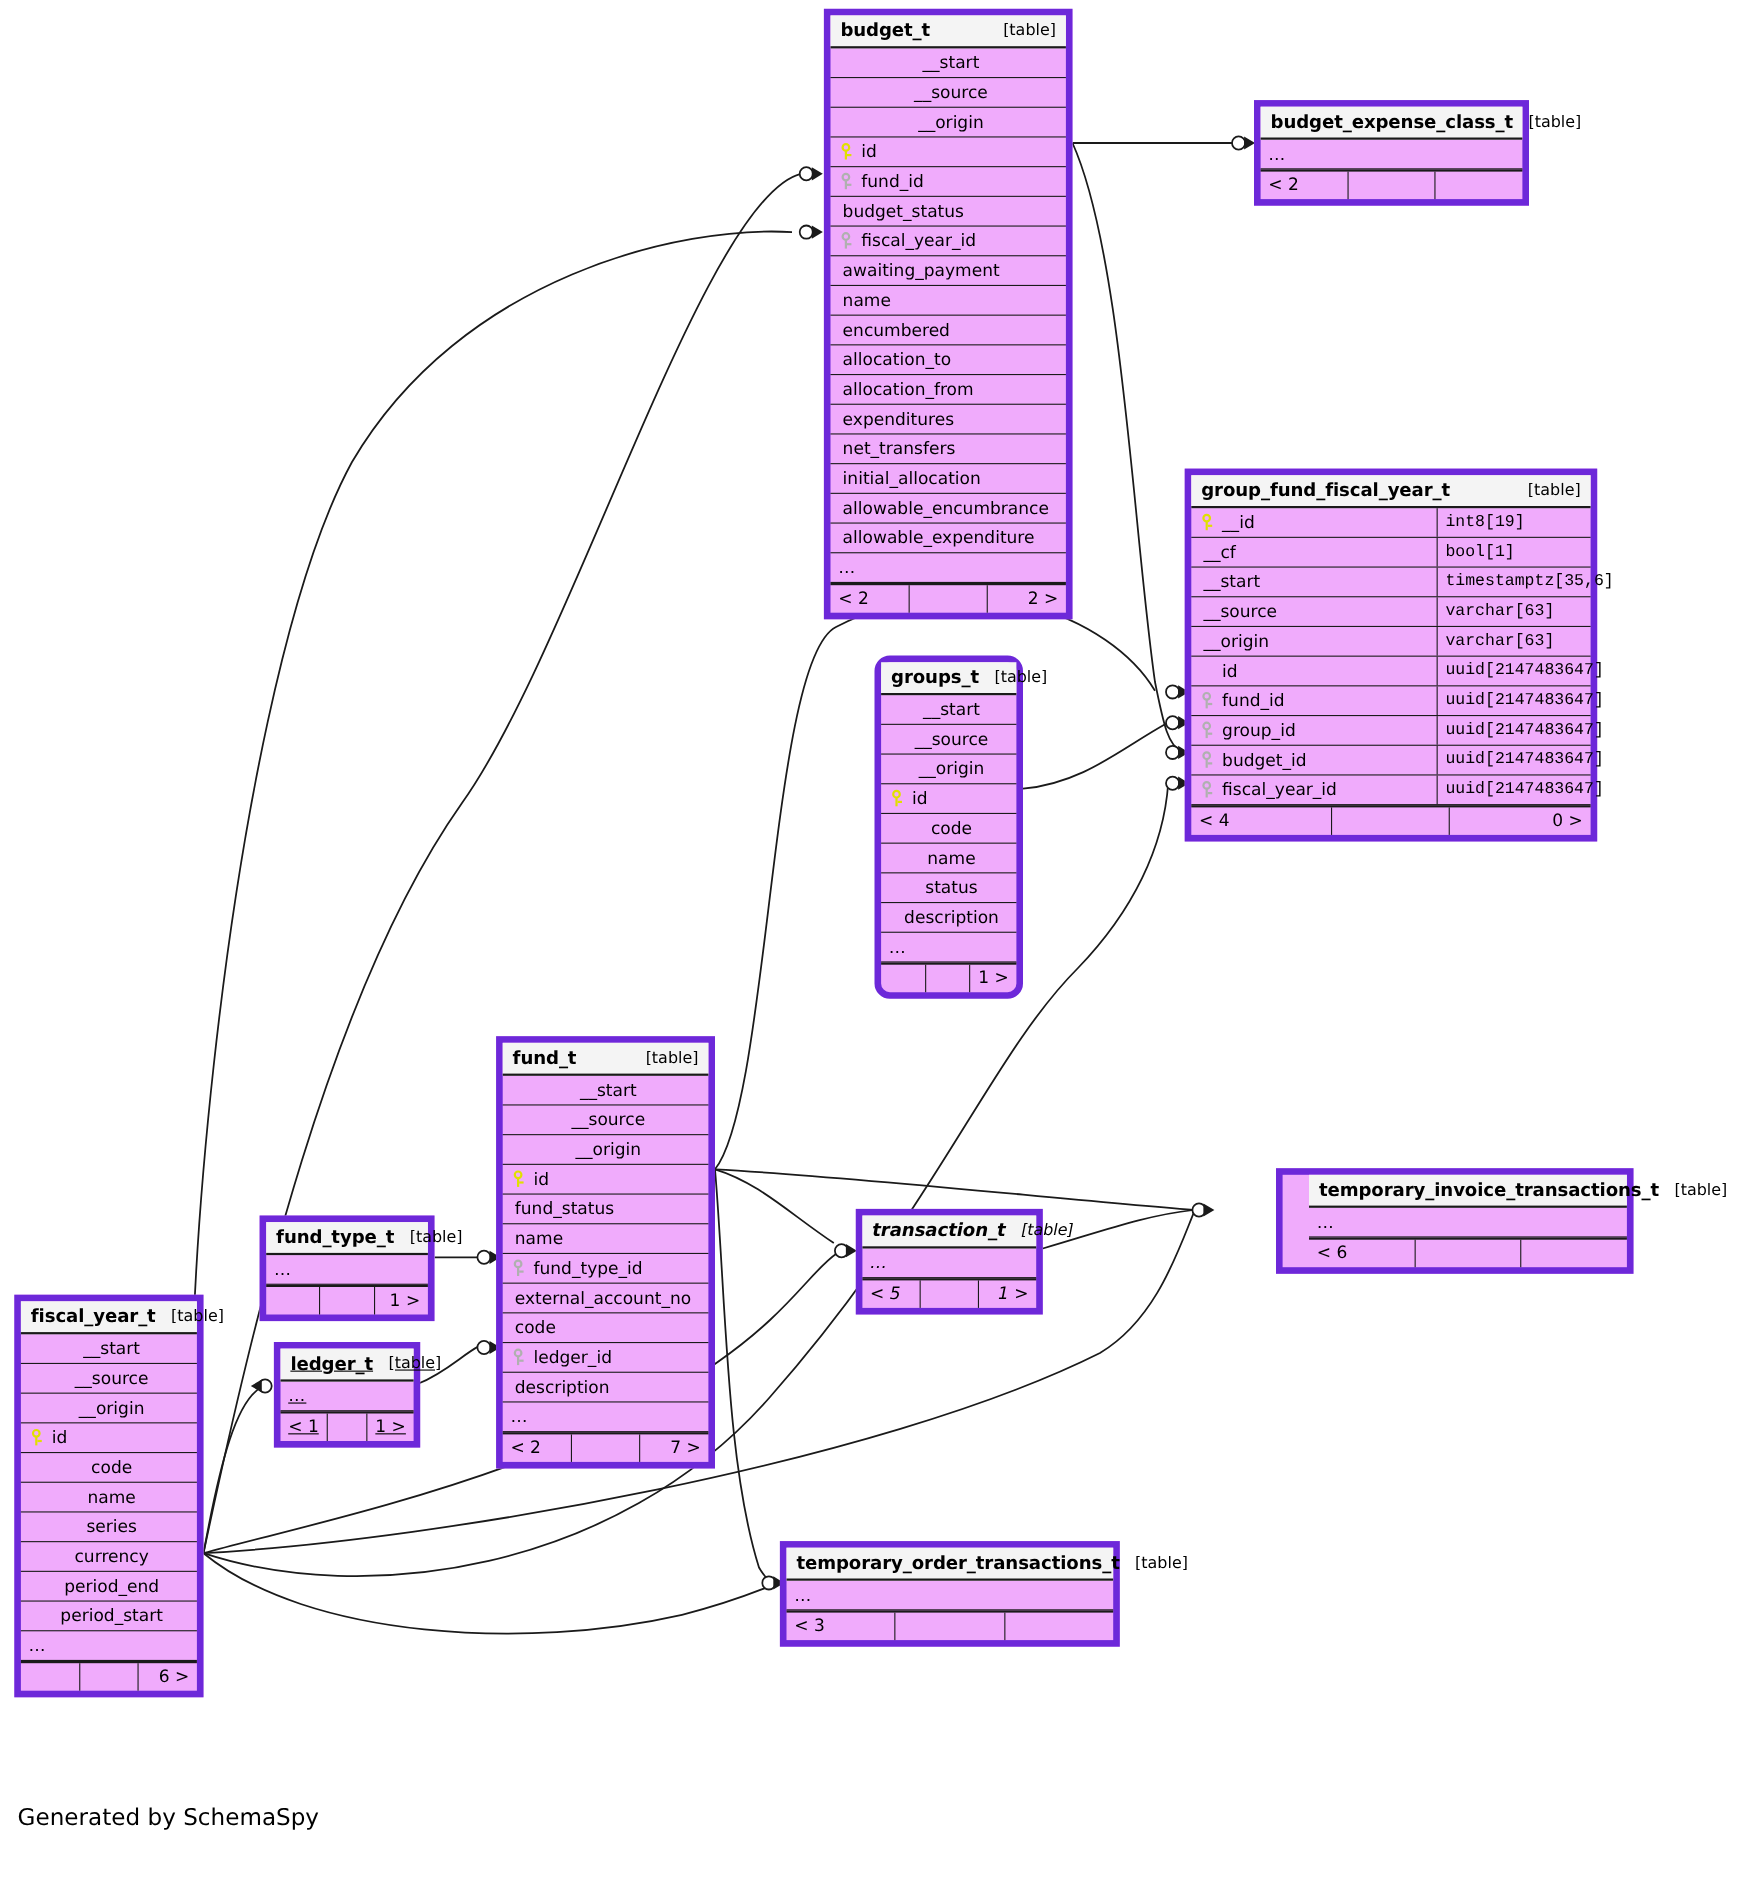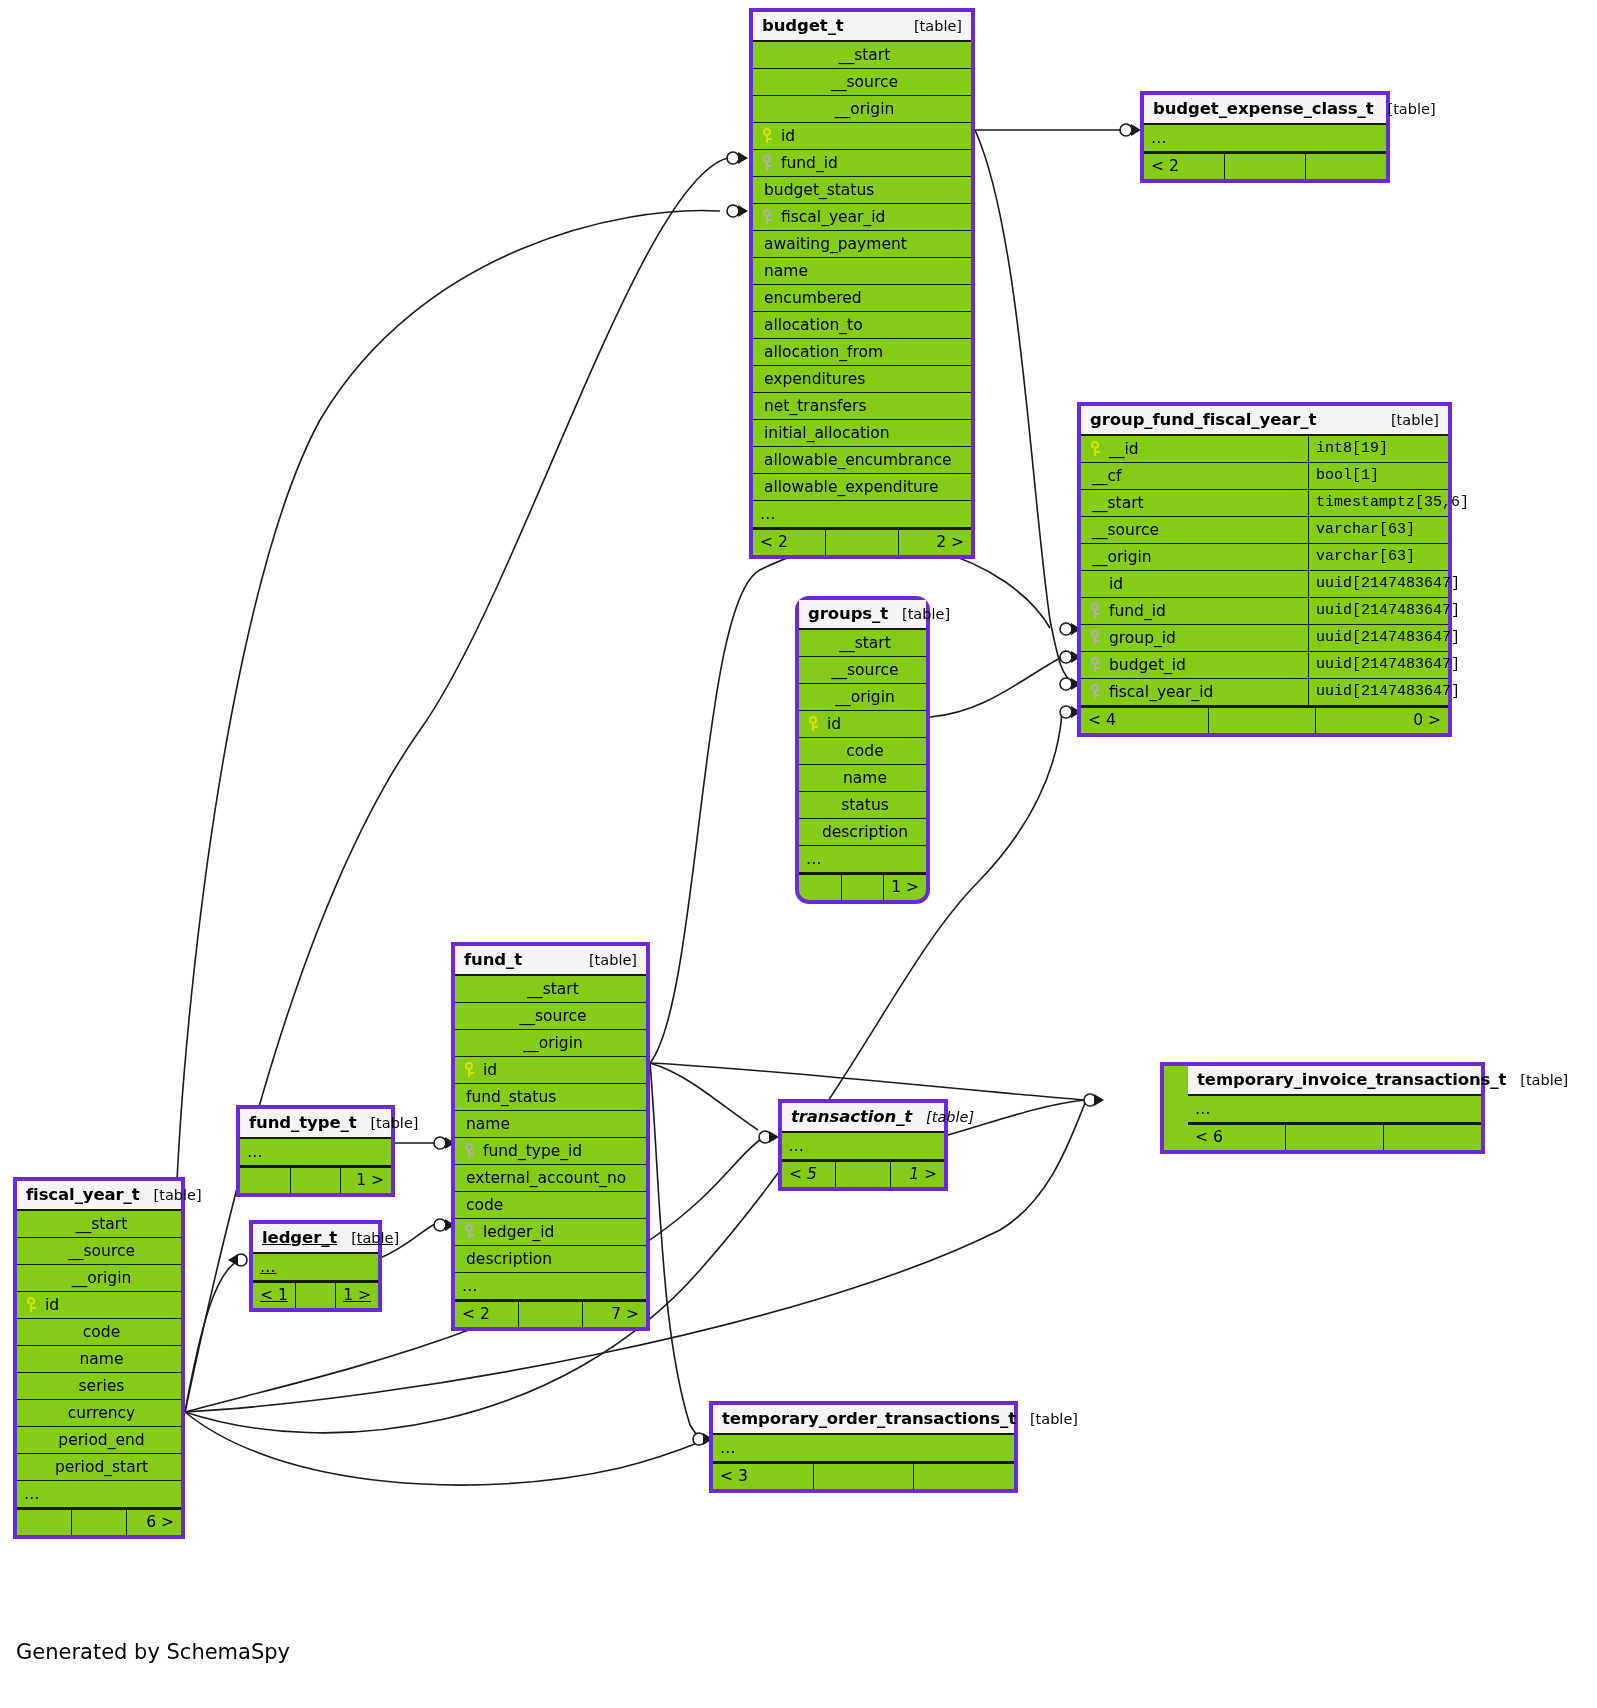--- a/index.html
+++ b/index.html
@@ -21,22 +21,22 @@
   #edges {
     position: absolute;
     left: 0;
     top: 0;
     width: 1597px;
     height: 1708px;
     pointer-events: none;
   }
   .table-box {
     position: absolute;
-    border: 4px solid #6d28d9;
-    background: #84cc16;
+    border: 6px solid #6d28d9;
+    background: #f0abfc;
     box-sizing: border-box;
     z-index: 5;
   }
   .tbl-title {
     display: flex;
     align-items: center;
     justify-content: space-between;
     background: #f4f4f4;
     border-bottom: 2px solid #1a1a1a;
     padding: 4px 9px 5px 9px;
@@ -381,21 +381,21 @@
           <span>…</span>
         </div>
       </div>
     <div class="foot-row">
       <div class="foot-cell">&lt; 2</div>
       <div class="foot-cell"></div>
       <div class="foot-cell right"></div>
     </div>
   </div>
 
-  <div class="table-box" style="left:1077px; top:402px; width:375px;">
+  <div class="table-box" style="left:1077px; top:426px; width:375px;">
     <div class="tbl-title">
       <span class="tbl-name">group_fund_fiscal_year_t</span>
       <span class="tbl-kind">[table]</span>
     </div>
     <div class="col-row">
         <div class="col-main">
           <span class="keyslot">
             <span class="key-icon key-pk">
               <i class="head"></i>
               <i class="stem"></i>

